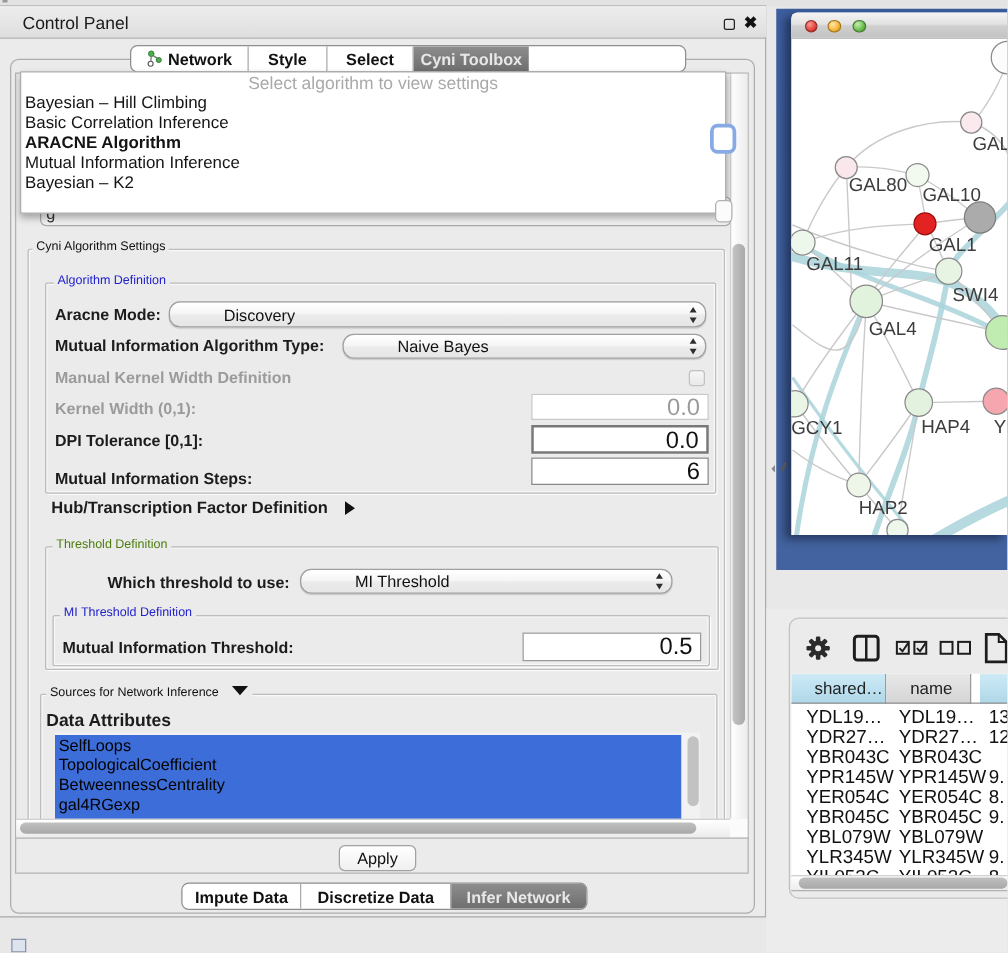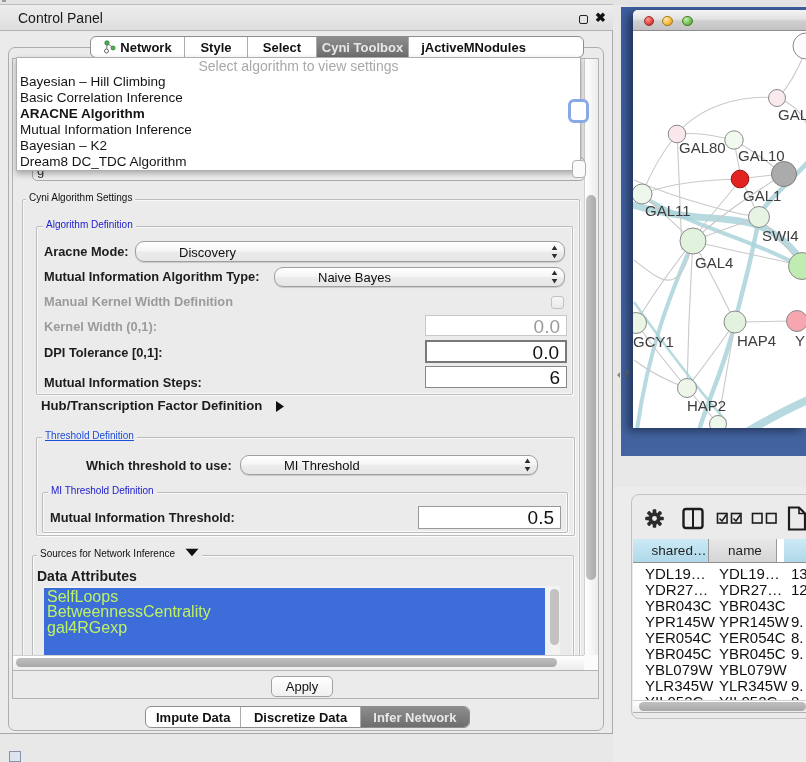--- a/index.html
+++ b/index.html
@@ -24,28 +24,28 @@
 #innerpanel { left:12px; top:53px; width:587px; height:641px;
   border:1px solid #b3b3b3; background:#ebebeb; }
 
 
 .seg { display:flex; border:1px solid #8e8e8e; border-radius:6px; background:#fff;
   overflow:hidden; font-size:13px; font-weight:bold; color:#111; }
 .seg .tb { display:flex; align-items:center; justify-content:center;
   border-right:1px solid #ababab; height:100%; }
 .seg .tb:last-child { border-right:none; }
 .seg .sel { background:linear-gradient(#8d8d8d,#6e6e6e); color:#e8e8e8; }
-#toptabs { left:90px; top:31px; width:494px; height:22px; }
+#toptabs { left:104px; top:31px; width:445px; height:22px; }
 #bottabs { left:145px; top:701px; width:325px; height:22px; }
 
 
 .grp { border:1px solid #bcbcbc; box-shadow:inset 0 0 0 1px rgba(255,255,255,.7), 1px 1px 0 rgba(255,255,255,.8); border-radius:2px; }
 .gtitle { position:absolute; top:-8px; background:#ebebeb; padding:0 3px; font-size:10px; color:#111; white-space:nowrap; }
 .blue { color:#2121cd; }
-.green { color:#1d4ed8;text-decoration:underline; }
+.green { color:#4d7c0f; }
 
 .lbl { position:absolute; font-size:12.8px; font-weight:bold; color:#1c1c1c; white-space:nowrap; }
 .dis { color:#9b9b9b; }
 
 .combo { position:absolute; background:linear-gradient(#ffffff 0%,#f6f6f6 45%,#ebebeb 55%,#e6e6e6 100%);
   border:1px solid #9f9f9f; border-radius:9px; font-size:13px; color:#111;
   box-shadow:0 1px 1px rgba(0,0,0,.15); }
 .combo span.txt { position:absolute; left:13px; top:50%; transform:translateY(-50%);margin-left:30px; }
 .carets { position:absolute; right:6px; top:50%; transform:translateY(-50%);
   width:7px; height:14px; }
@@ -161,22 +161,23 @@
       <div class="field" style="left:418px;top:501px;width:143px;height:23px;border:1px solid #999;">0.5</div>
 
       <div class="abs grp" style="left:32px;top:550px;width:542px;height:110px;"></div>
       <div class="abs gtitle" style="left:37px;top:543px;">Sources for Network Inference <svg width="14" height="9" viewBox="0 0 13 8" style="margin-left:7px;">
             <path d="M0.5 0.5 L12.5 0.5 L6.5 7.5 Z" fill="#111"></path>
           </svg></div>
 
       <div class="lbl" style="left:37px;top:563px;font-size:14px;">Data Attributes</div>
 
       <div class="abs" style="left:44px;top:581px;width:516px;height:69px;background:#f2f2f2;"></div>
-      <div class="abs" style="left:44px;top:583px;width:501px;height:67px;background:#3d6dd8;color:#bef264;font-size:16px;overflow:hidden;line-height:16px;">
+      <div class="abs" style="left:44px;top:583px;width:501px;height:67px;background:#3d6dd8;color:#000000;font-size:13px;overflow:hidden;line-height:16px;">
         <div style="padding:1px 0 0 3px;height:15.8px;">SelfLoops</div>
+        <div style="padding:0 0 0 3px;height:16px;">TopologicalCoefficient</div>
         <div style="padding:0 0 0 3px;height:16px;">BetweennessCentrality</div>
         <div style="padding:0 0 0 3px;height:16px;">gal4RGexp</div>
       </div>
       <div class="abs" style="left:550px;top:584px;width:9px;height:56px;border-radius:5px;background:#c2c2c2;"></div>
     </div>
 
     <div class="abs sbtrackV" style="left:584px;top:54px;width:14px;height:596px;"></div>
     <div class="abs thumb" style="left:586px;top:190px;width:10px;height:385px;"></div>
     <div class="abs sbtrackH" style="left:13px;top:650px;width:571px;height:15px;"></div>
     <div class="abs thumbH" style="left:16px;top:653px;width:541px;height:9px;"></div>
@@ -194,38 +195,36 @@
     <div id="toptabs" class="abs seg">
       <div class="tb" style="width:94px;"><svg width="13" height="14" viewBox="0 0 13 14" style="margin-right:4px;">
             <circle cx="4" cy="3" r="2.2" fill="#4caf50" stroke="#2e7d32" stroke-width="0.8"></circle>
             <circle cx="3.5" cy="11" r="2" fill="#fff" stroke="#555" stroke-width="0.9"></circle>
             <circle cx="10" cy="8" r="2" fill="#4caf50" stroke="#2e7d32" stroke-width="0.8"></circle>
             <path d="M4 5 L3.7 9 M5.5 4.5 L9 6.7" stroke="#777" stroke-width="1"></path>
           </svg>Network</div>
       <div class="tb" style="width:63px;">Style</div>
       <div class="tb" style="width:69px;">Select</div>
       <div class="tb sel" style="width:92px;">Cyni Toolbox</div>
-      <div class="tb" style="width:129px;">jActiveMNodules</div>
     </div>
 
     <div class="abs" style="left:32px;top:152px;width:553px;height:24px;border:1px solid #a9a9a9;border-radius:5px;background:linear-gradient(#fdfdfd,#eeeeee);font-size:13px;color:#333;">
         <span style="position:absolute;left:4px;top:5px;">g</span>
       </div>
 
     <div class="abs" style="left:568px;top:94px;width:21px;height:24px;border:3px solid #88aae4;border-radius:6px;background:#fff;z-index:41;"></div>
     <div class="abs" style="left:572px;top:155px;width:14px;height:18px;border:1px solid #b0b0b0;border-radius:4px;background:#fbfbfb;z-index:41;"></div>
 
     <div id="popup" class="abs">
       <div class="ph">Select algorithm to view settings</div>
       <div class="it" style="top:16px;">Bayesian – Hill Climbing</div>
       <div class="it" style="top:32px;">Basic Correlation Inference</div>
       <div class="it" style="top:48px;font-weight:bold;">ARACNE Algorithm</div>
       <div class="it" style="top:64px;">Mutual Information Inference</div>
       <div class="it" style="top:80px;">Bayesian – K2</div>
-      <div class="it" style="top:96px;">Dream8 DC_TDC Algorithm</div>
     </div>
   </div>
 
   <div id="desktop" class="abs"></div>
   <div id="netwin" class="abs">
     <div id="nettitle" class="abs"></div>
     <div class="abs light" style="left:10.5px;background:radial-gradient(circle at 35% 30%,#ff9a95,#e3443e 60%,#b01c18);border:0.5px solid #9a2a26;"></div>
     <div class="abs light" style="left:29px;background:radial-gradient(circle at 35% 30%,#ffe9a8,#f5b63e 60%,#c78a1d);border:0.5px solid #a87b1e;"></div>
     <div class="abs light" style="left:49px;background:radial-gradient(circle at 35% 30%,#c8f0b0,#6abe4f 60%,#3f8f2d);border:0.5px solid #4a7d33;"></div>
     <div class="abs" id="netcanvas" style="left:0;top:21px;width:173px;height:397px;overflow:hidden;">

